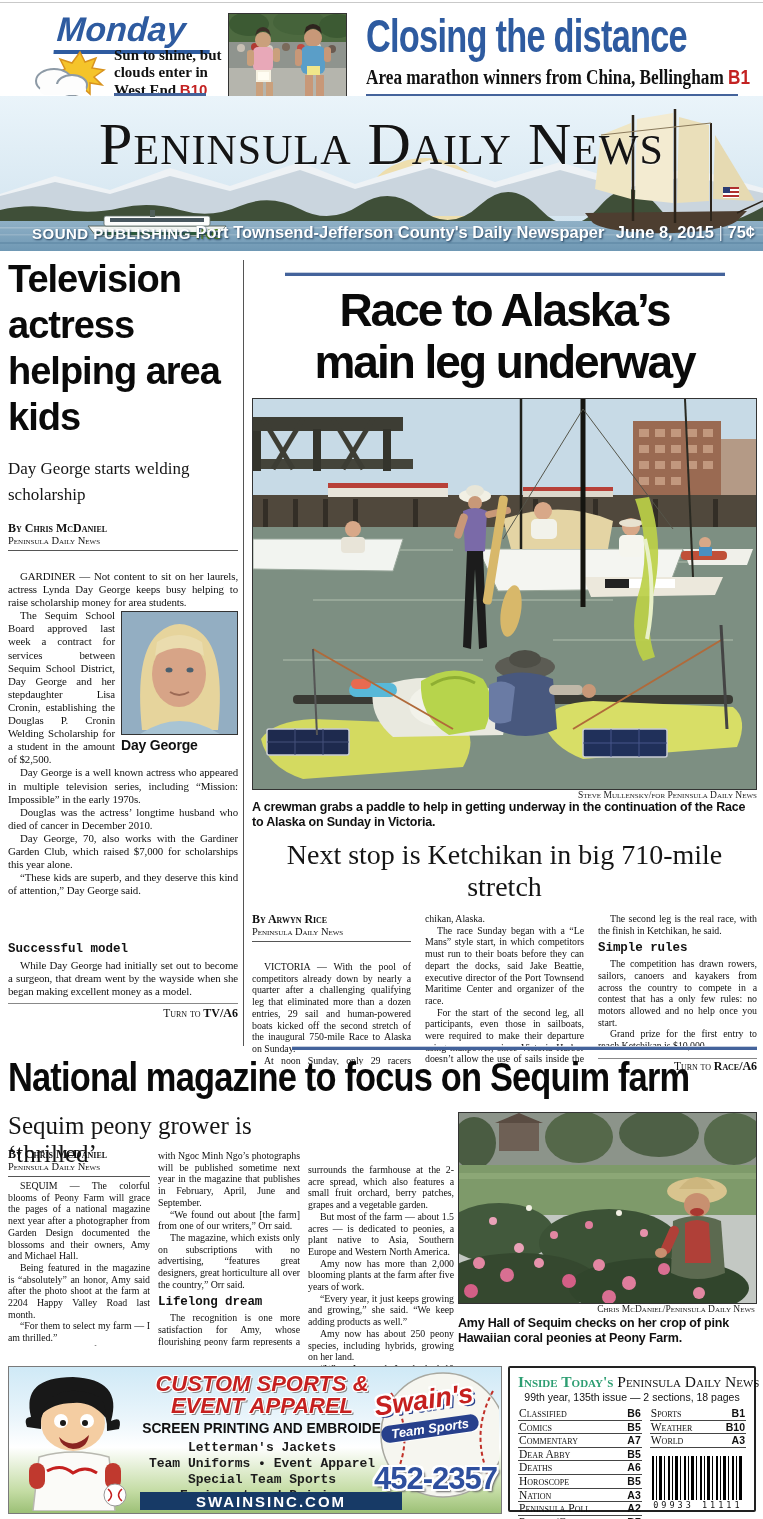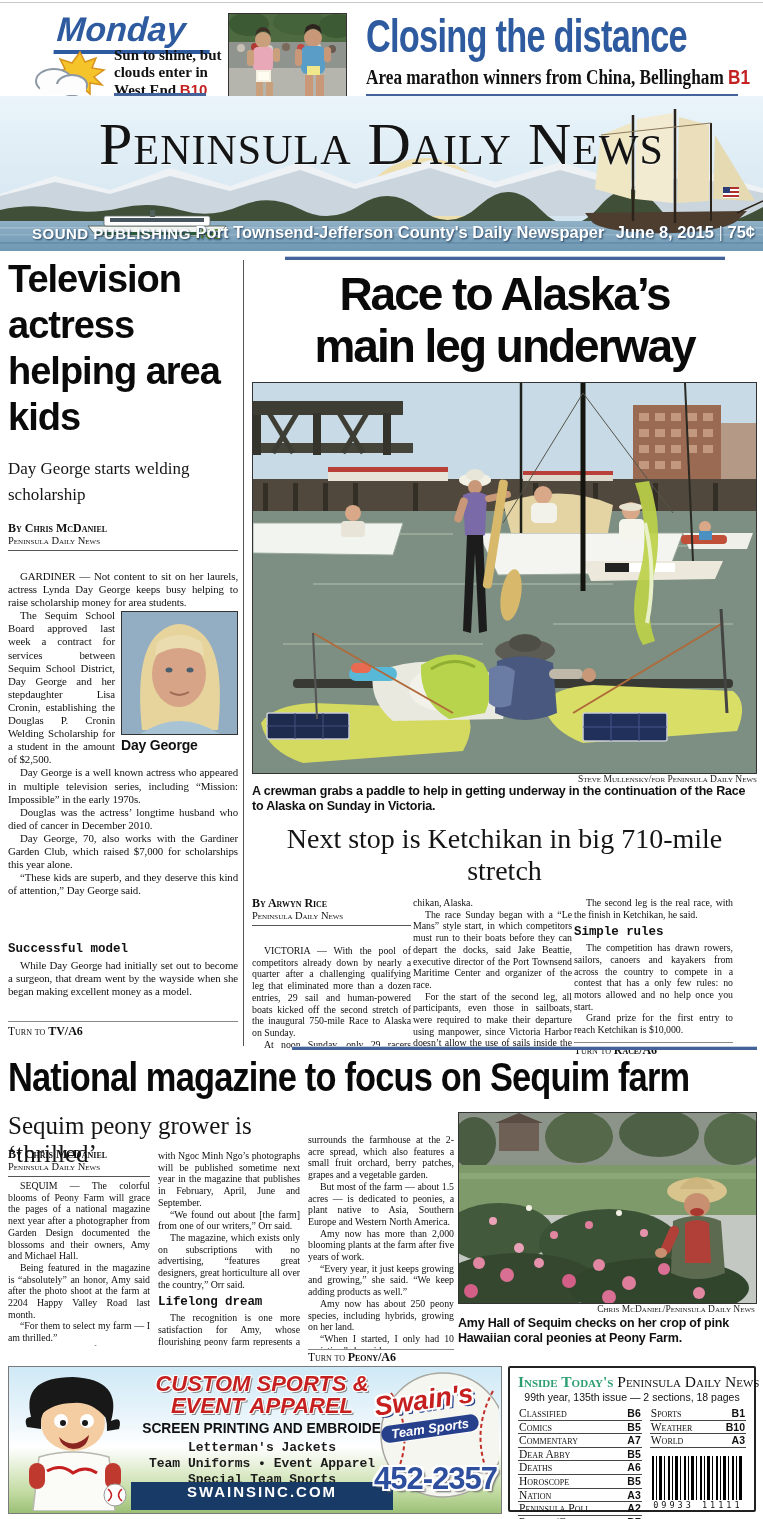--- a/index.html
+++ b/index.html
@@ -29,21 +29,21 @@
   .headline{font-family:"Liberation Sans",sans-serif;font-weight:bold;color:#0a0a0a;letter-spacing:-1px;}
   .subhead-serif{font-family:"Liberation Serif",serif;font-weight:normal;color:#151515;}
   .byline{border-bottom:1px solid #555;padding-bottom:3px;margin-bottom:19px;}
   .byline .by{font-variant:small-caps;font-weight:bold;font-size:12px;line-height:13px;display:block;}
   .byline .org{font-variant:small-caps;font-size:10.5px;line-height:12px;display:block;}
   .p{margin:0;text-indent:12px;text-align:justify;}
   .noind{text-indent:0;}
   .body-tv{font-size:10.9px;line-height:13.1px;letter-spacing:-0.1px;}
   .body-col{font-size:9.9px;line-height:11.7px;letter-spacing:-0.05px;}
   .subsec{font-family:Liberation Mono, monospace;font-weight:bold;font-size:12.5px;margin:7px 0 3px 0;}
-  .jump{border-top:1px solid #888;margin-top:23px;padding-top:2px;text-align:left;
+  .jump{border-top:1px solid #888;margin-top:5px;padding-top:2px;text-align:right;
         font-variant:small-caps;font-size:11.5px;background:#fff;}
   .jump b{font-size:12px;}
   .credit{font-variant:small-caps;font-size:9.5px;color:#222;text-align:right;}
   .caption{font-family:"Liberation Sans",sans-serif;font-weight:bold;font-size:12.5px;line-height:15px;letter-spacing:-0.2px;}
   .blue-rule{height:4px;background:linear-gradient(#c4cedf 30%,#44639b 30%);}
   
   .ad-box{border:1px solid #7a7a7a;background:linear-gradient(#cfe9f6 0%,#eaf5fb 35%,#ffffff 55%,#c4dca4 85%,#9cc076 100%);}
   .ad-red{font-family:"Liberation Sans",sans-serif;font-weight:bold;font-style:italic;color:#c5201f;
           text-shadow:-1px -1px 0 #fff,1px -1px 0 #fff,-1px 1px 0 #fff,1px 1px 0 #fff,2px 2px 0 #888;
           letter-spacing:0px;white-space:nowrap;}
@@ -236,21 +236,21 @@
     <p class="p">Douglas was the actress’ longtime husband who died of cancer in December 2010.</p>
     <p class="p">Day George, 70, also works with the Gardiner Garden Club, which raised $7,000 for scholarships this year alone.</p>
     <p class="p">“These kids are superb, and they deserve this kind of attention,” Day George said.</p>
 
   </div>
   <div class="subsec">Successful model</div>
   <p class="p body-tv">While Day George had initially set out to become a surgeon, that dream went by the wayside when she began making excellent money as a model.</p>
   <div class="jump"><span>Turn to </span><b>TV/A6</b></div>
 </div>
 
-<div class="abs" style="left:252px;top:256px;width:505px;">
+<div class="abs" style="left:252px;top:272px;width:505px;">
   <div class="blue-rule" style="width:440px;margin:0 auto;"></div>
   <div class="headline" style="font-size:46px;line-height:52px;text-align:center;margin-top:8px;letter-spacing:-2px;">
     <div>Race to Alaska’s</div>
     <div>main leg underway</div>
   </div>
   <div class="photo-frame" style="width:503px;height:390px;margin-top:10px;">
     <svg width="503" height="390" viewBox="0 0 503 390">
       <rect width="503" height="390" fill="#c7dae6"></rect>
       <rect x="380" y="22" width="88" height="92" fill="#9a6a52"></rect>
       <g fill="#c2987e">
@@ -376,21 +376,21 @@
         <line x1="60" y1="250" x2="200" y2="330" stroke="#b06a3a" stroke-width="2"></line>
         <line x1="470" y1="240" x2="320" y2="330" stroke="#b06a3a" stroke-width="2"></line>
         <line x1="60" y1="250" x2="64" y2="336" stroke="#555" stroke-width="2"></line>
         <line x1="468" y1="226" x2="474" y2="330" stroke="#444" stroke-width="3"></line>
       </g>
     </svg>
   </div>
   <div class="credit">Steve Mullensky/for Peninsula Daily News</div>
   <div class="caption" style="width:500px;">A crewman grabs a paddle to help in getting underway in the continuation of the Race to Alaska on Sunday in Victoria.</div>
   <div class="subhead-serif" style="font-size:28px;text-align:center;margin-top:9px;">Next stop is Ketchikan in big 710-mile stretch</div>
-  <div style="display:flex;gap:2px;margin-top:10px;">
+  <div style="display:flex;gap:14px;margin-top:10px;">
     <div class="body-col" style="width:159px;height:152px;overflow:hidden;">
       <div class="byline">
         <span class="by">By Arwyn Rice</span>
         <span class="org">Peninsula Daily News</span>
       </div>
       <p class="p">VICTORIA — With the pool of competitors already down by nearly a quarter after a challenging qualifying leg that eliminated more than a dozen entries, 29 sail and human-powered boats kicked off the second stretch of the inaugural 750-mile Race to Alaska on Sunday.</p>
       <p class="p">At noon Sunday, only 29 racers departed from Victoria of the 40 originally registered for the 710-mile section of the race from Canada to Ket-</p>
     </div>
     <div class="body-col" style="width:159px;height:152px;overflow:hidden;">
       <p class="p noind">chikan, Alaska.</p>
@@ -423,21 +423,21 @@
   <p class="p">Thad Orr, editor of the quarterly Garden Design magazine in Calimesa, Calif., said the story</p>
 </div>
 <div class="abs body-col" style="left:158px;top:1150px;width:142px;height:196px;overflow:hidden;">
   <p class="p noind">with Ngoc Minh Ngo’s photographs will be published sometime next year in the magazine that publishes in February, April, June and September.</p>
   <p class="p">“We found out about [the farm] from one of our writers,” Orr said.</p>
   <p class="p">The magazine, which exists only on subscriptions with no advertising, “features great designers, great horticulture all over the country,” Orr said.</p>
   <div class="subsec">Lifelong dream</div>
   <p class="p">The recognition is one more satisfaction for Amy, whose flourishing peony farm represents a lifelong dream fulfilled.</p>
 
 </div>
-<div class="abs body-col" style="left:308px;top:1134px;width:146px;height:230px;overflow:hidden;position:absolute;">
+<div class="abs body-col" style="left:308px;top:1164px;width:146px;height:230px;overflow:hidden;position:absolute;">
   <p class="p noind">surrounds the farmhouse at the 2-acre spread, which also features a small fruit orchard, berry patches, grapes and a vegetable garden.</p>
   <p class="p">But most of the farm — about 1.5 acres — is dedicated to peonies, a plant native to Asia, Southern Europe and Western North America.</p>
   <p class="p">Amy now has more than 2,000 blooming plants at the farm after five years of work.</p>
   <p class="p">“Every year, it just keeps growing and growing,” she said. “We keep adding products as well.”</p>
   <p class="p">Amy now has about 250 peony species, including hybrids, growing on her land.</p>
   <p class="p">“When I started, I only had 10 varieties,” she said.</p>
   <div class="jump" style="position:absolute;bottom:0;left:0;right:0;"><span>Turn to </span><b>Peony/A6</b></div>
 </div>
 
 <div class="abs photo-frame" style="left:458px;top:1112px;width:297px;height:190px;">
@@ -510,21 +510,21 @@
   </svg>
   <div class="abs" style="left:122px;top:6px;width:262px;text-align:center;">
     <div class="ad-red" style="font-size:22px;line-height:22px;">CUSTOM SPORTS &amp;</div>
     <div class="ad-red" style="font-size:22px;line-height:22px;">EVENT APPAREL</div>
     <div style="margin-top:2px;"><span class="ad-black" style="font-size:15px;">SCREEN PRINTING AND EMBROIDERY</span></div>
     <div class="ad-line" style="margin-top:3px;">Letterman's Jackets</div>
     <div class="ad-line">Team Uniforms  •  Event Apparel</div>
     <div class="ad-line">Special Team Sports</div>
     <div class="ad-line">Equipment and Pricing</div>
   </div>
-  <div class="abs ad-webbar" style="left:122px;bottom:3px;width:262px;height:28px;">SWAINSINC.COM</div>
+  <div class="abs ad-webbar" style="left:131px;bottom:3px;width:262px;height:18px;">SWAINSINC.COM</div>
   <svg class="abs" style="right:2px;top:2px;" width="122" height="142" viewBox="0 0 122 142">
     <circle cx="66" cy="66" r="62" fill="#f6f6f0" stroke="#a8a8a0" stroke-width="1.5"></circle>
     <path d="M14,24 Q40,66 16,112" stroke="#c03028" stroke-width="2" fill="none" stroke-dasharray="4 3"></path>
     <path d="M116,22 Q92,66 114,112" stroke="#c03028" stroke-width="2" fill="none" stroke-dasharray="4 3"></path>
   </svg>
   <div class="abs" style="right:28px;top:18px;">
     <span class="swains-logo">Swain's</span>
   </div>
   <div class="abs" style="right:22px;top:52px;">
     <span class="teamsports">Team Sports</span>

